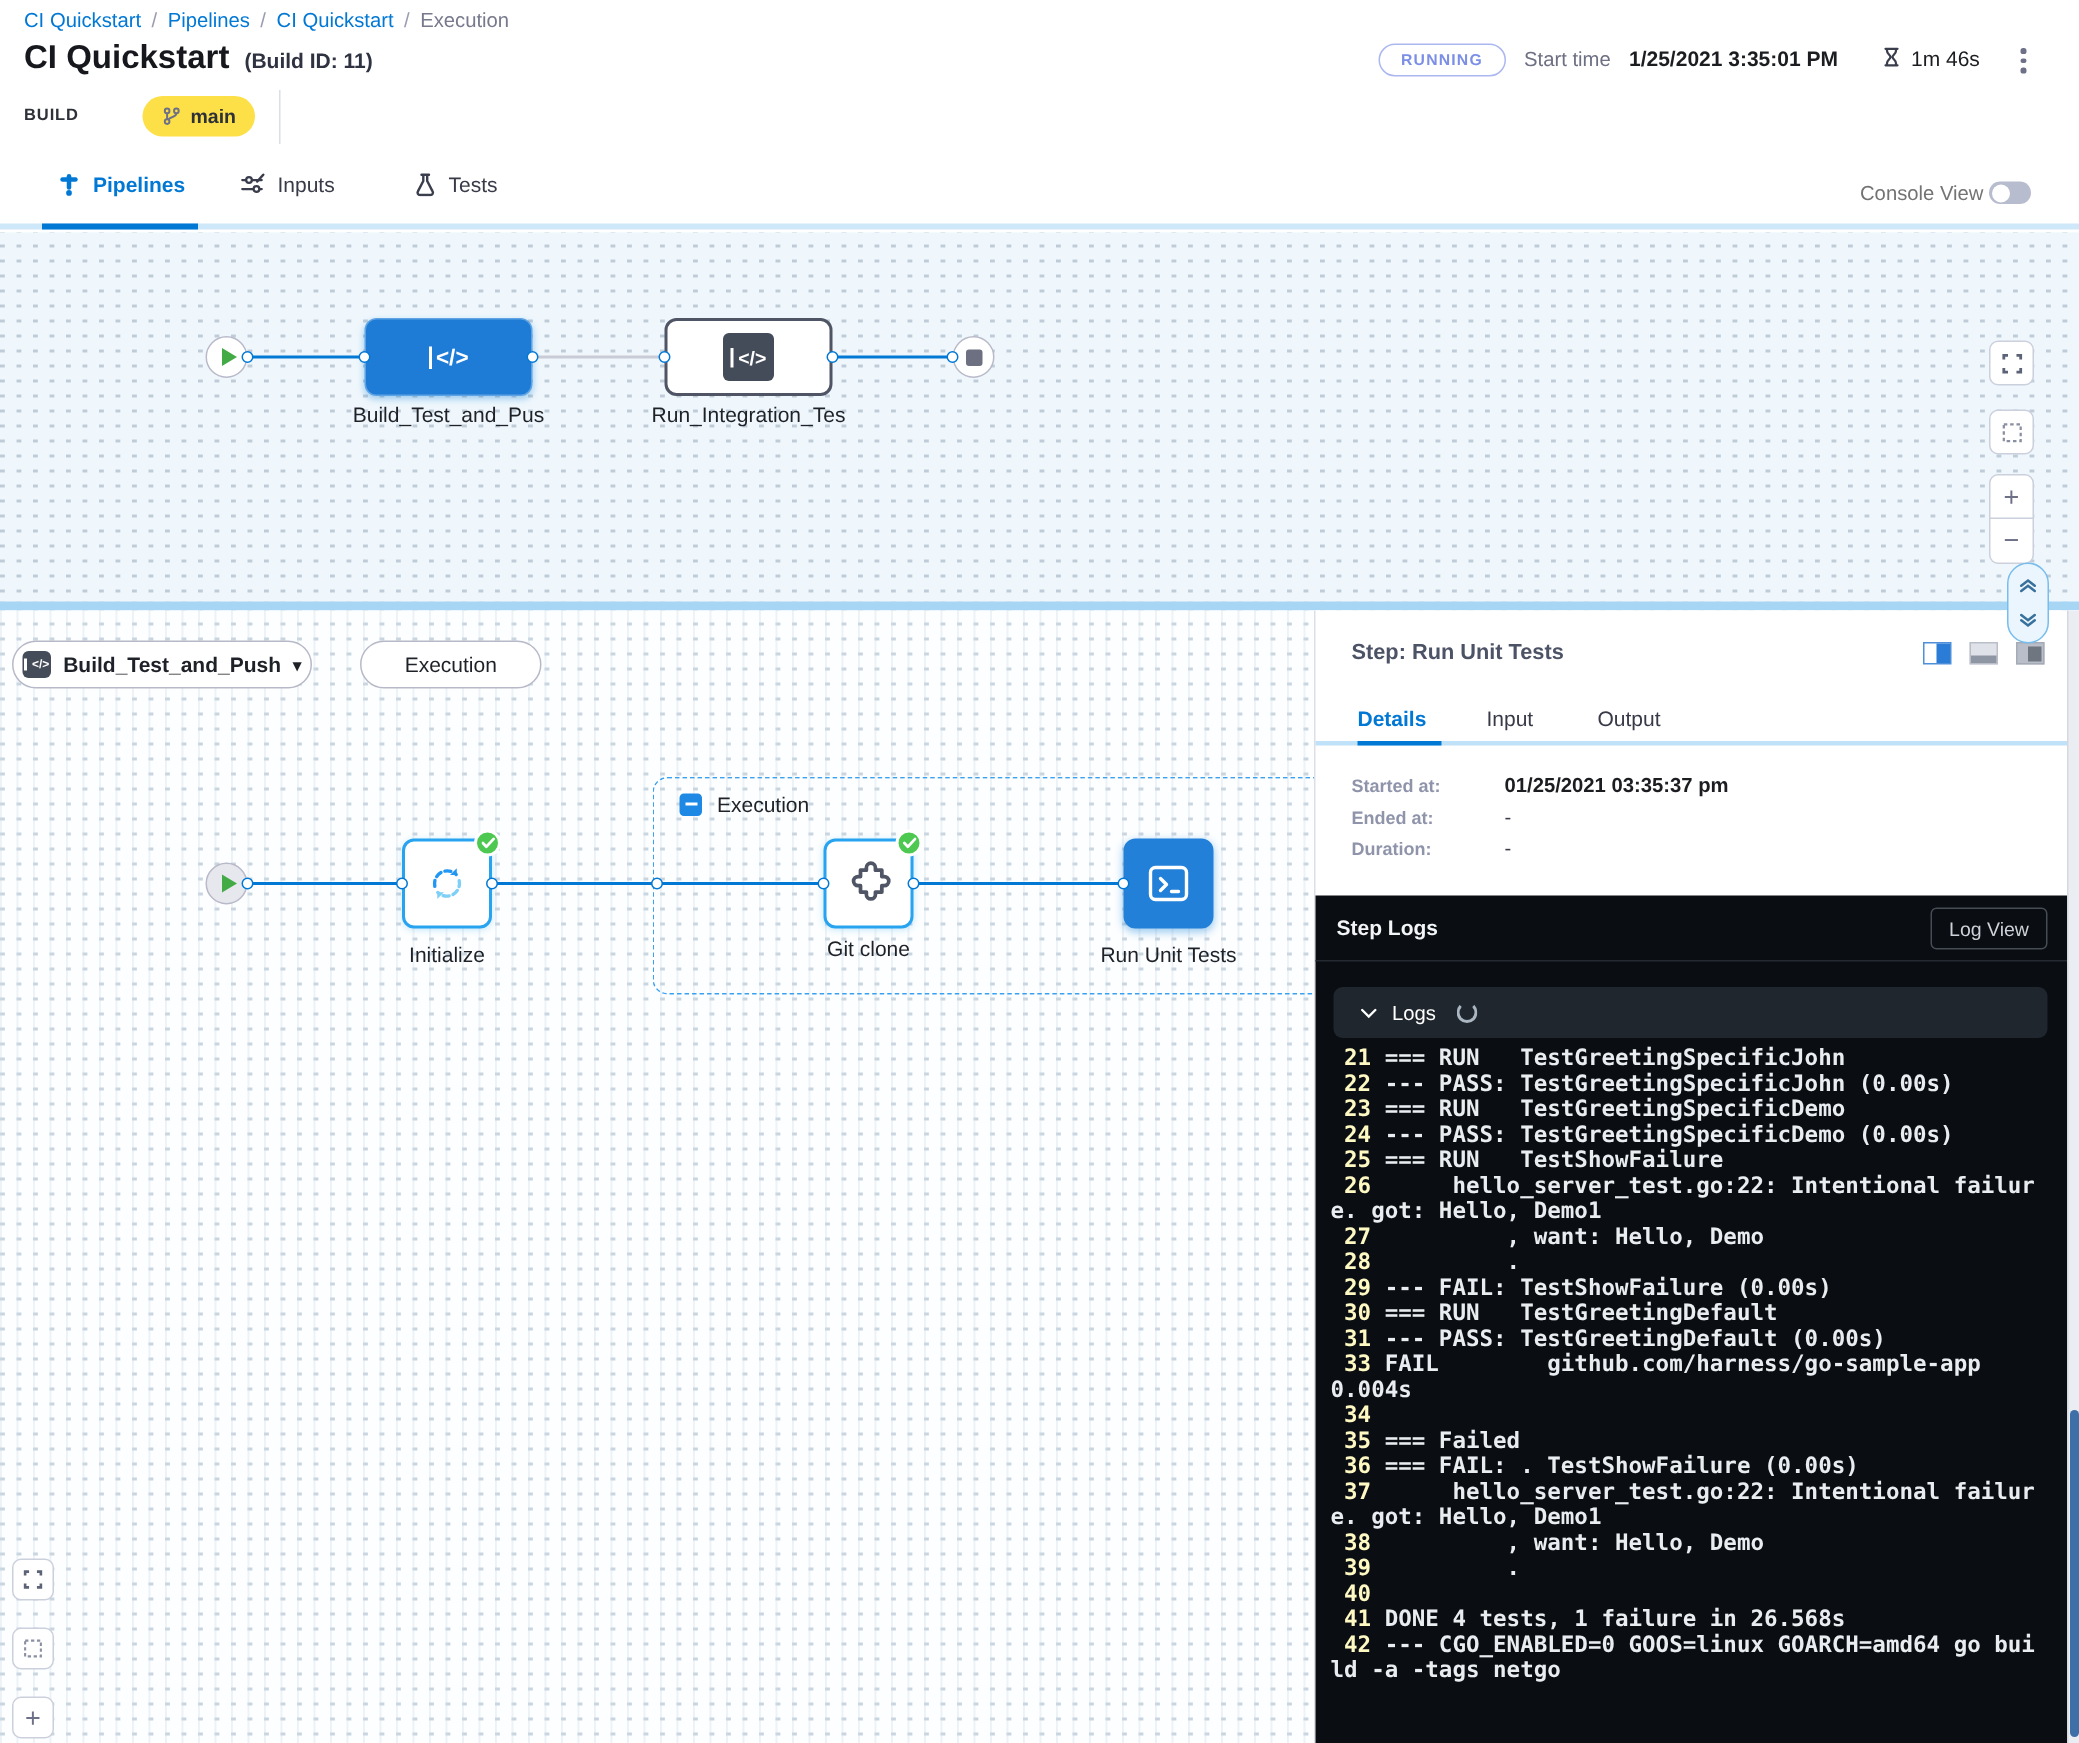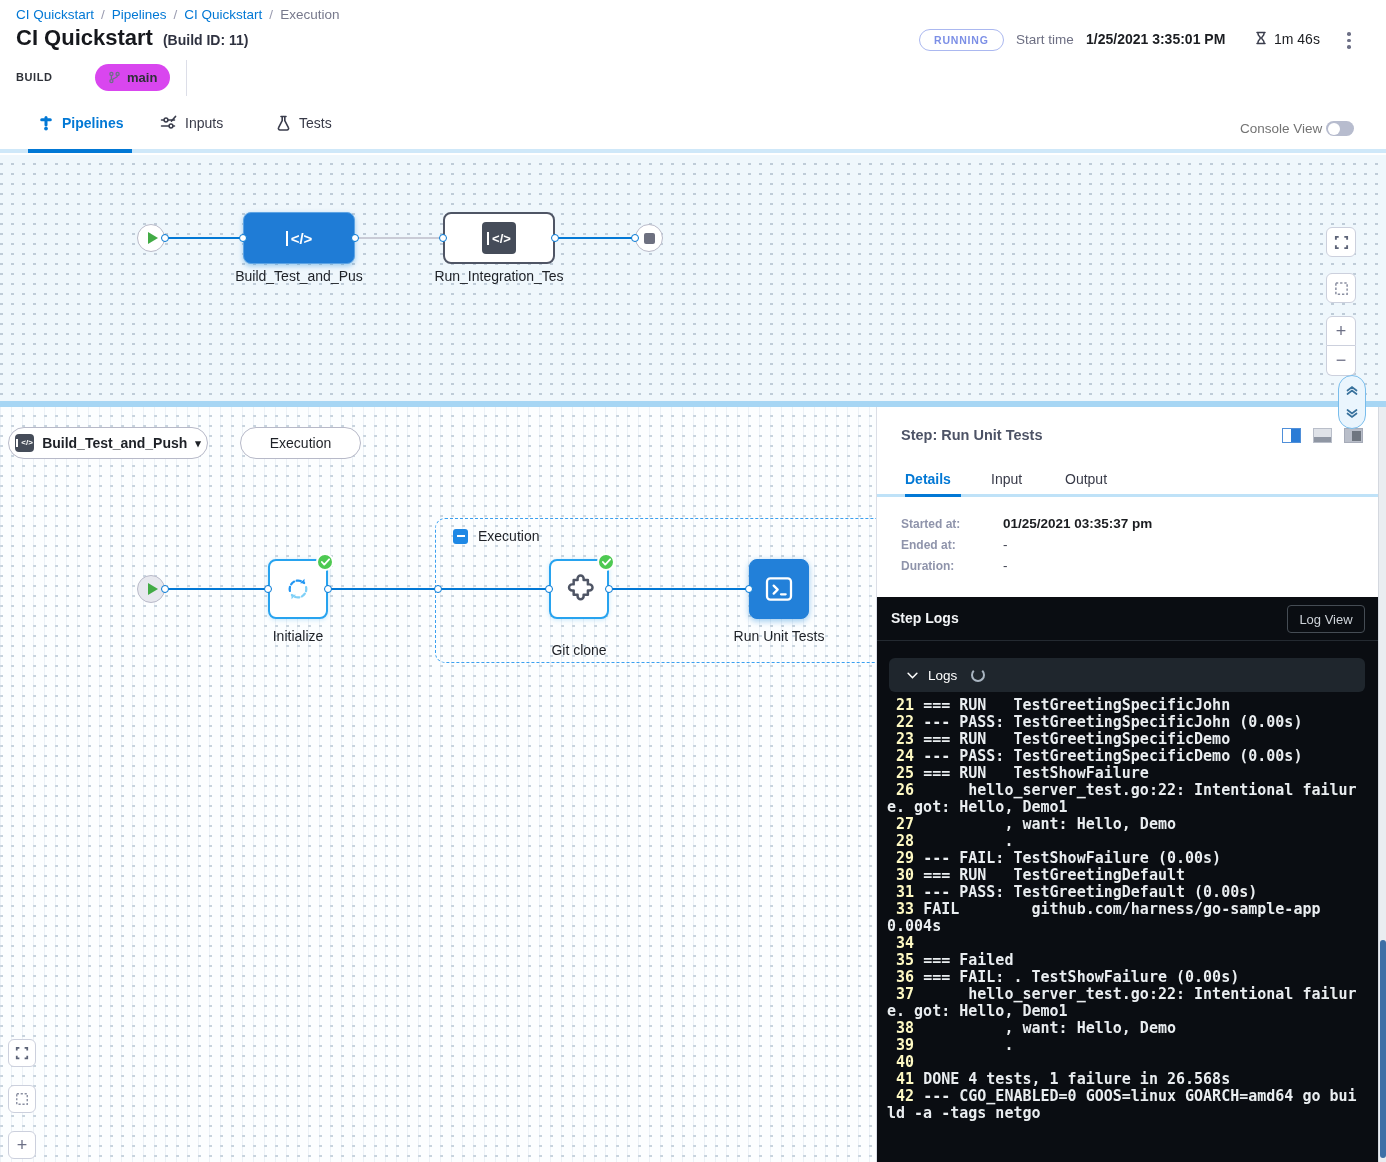--- a/index.html
+++ b/index.html
@@ -14,21 +14,21 @@
   .crumb .cur { color:#77798c; font-size:13.5px; }
   .title { font-size:22px; font-weight:bold; color:#16181d; }
   .buildid { font-size:14px; font-weight:600; color:#2f3240; margin-left:10px; }
   .badge-running { border:1.5px solid #abb8f0; color:#7c8fe6; font-size:10.5px; font-weight:bold;
         letter-spacing:.8px; border-radius:11px; padding:4px 14px; background:#fff; }
   .lbl { color:#6d6f83; font-size:13.5px; }
   .val { color:#1b1d21; font-size:14px; font-weight:600; }
   .kebab { display:flex; flex-direction:column; gap:3px; cursor:pointer; padding:4px; }
   .kebab i { width:3.5px; height:3.5px; border-radius:50%; background:#6d7086; }
   .build-lbl { font-size:11px; font-weight:bold; color:#2e3138; letter-spacing:.6px; }
-  .chip { display:inline-flex; align-items:center; gap:6px; background:#d946ef; border-radius:14px;
+  .chip { display:inline-flex; align-items:center; gap:6px; background:#fde047; border-radius:14px;
           height:27px; padding:0 13px; font-size:13px; font-weight:600; color:#2e3138; }
   .vdiv { width:1px; background:#dcdee8; }
 
   
   .tabbar { position:absolute; left:0; top:100px; width:1386px; height:53px; background:#fff; }
   .tabbar .baseline { position:absolute; left:0; bottom:0; width:100%; height:4px; background:#cfe8f9; }
   .tabbar .activeline { position:absolute; bottom:0; height:4px; background:#0278d5; }
   .tab { position:absolute; display:flex; align-items:center; gap:8px; font-size:14px; cursor:pointer; }
   .tab.active { color:#0278d5; font-weight:600; }
   .tab.idle { color:#383a48; }
@@ -294,21 +294,21 @@
 
     <span class="port" style="left:161px; top:178px;"></span>
     <span class="port" style="left:264px; top:178px;"></span>
     <span class="port" style="left:324px; top:178px;"></span>
     <span class="port" style="left:434px; top:178px;"></span>
     <span class="port" style="left:545px; top:178px;"></span>
     <span class="port" style="left:605px; top:178px;"></span>
     <span class="port" style="left:745px; top:178px;"></span>
 
     <div class="nlabel" style="left:248px; top:221px; width:100px;">Initialize</div>
-    <div class="nlabel" style="left:529px; top:235px; width:100px;">Git clone</div>
+    <div class="nlabel" style="left:529px; top:217px; width:100px;">Git clone</div>
     <div class="nlabel" style="left:719px; top:221px; width:120px;">Run Unit Tests</div>
 
     <div class="ctlbtn" style="left:8px; top:632px; width:28px; height:28px;">
       <svg width="14" height="14" viewBox="0 0 16 16" fill="none" stroke="#5c6377" stroke-width="2">
           <path d="M2 5V2h3M11 2h3v3M14 11v3h-3M5 14H2v-3"></path>
         </svg>
     </div>
     <div class="ctlbtn" style="left:8px; top:678px; width:28px; height:28px;">
       <svg width="14" height="14" viewBox="0 0 16 16" fill="none" stroke="#8a8fa1" stroke-width="1.6" stroke-dasharray="2.5 2">
           <rect x="2" y="2" width="12" height="12"></rect>

